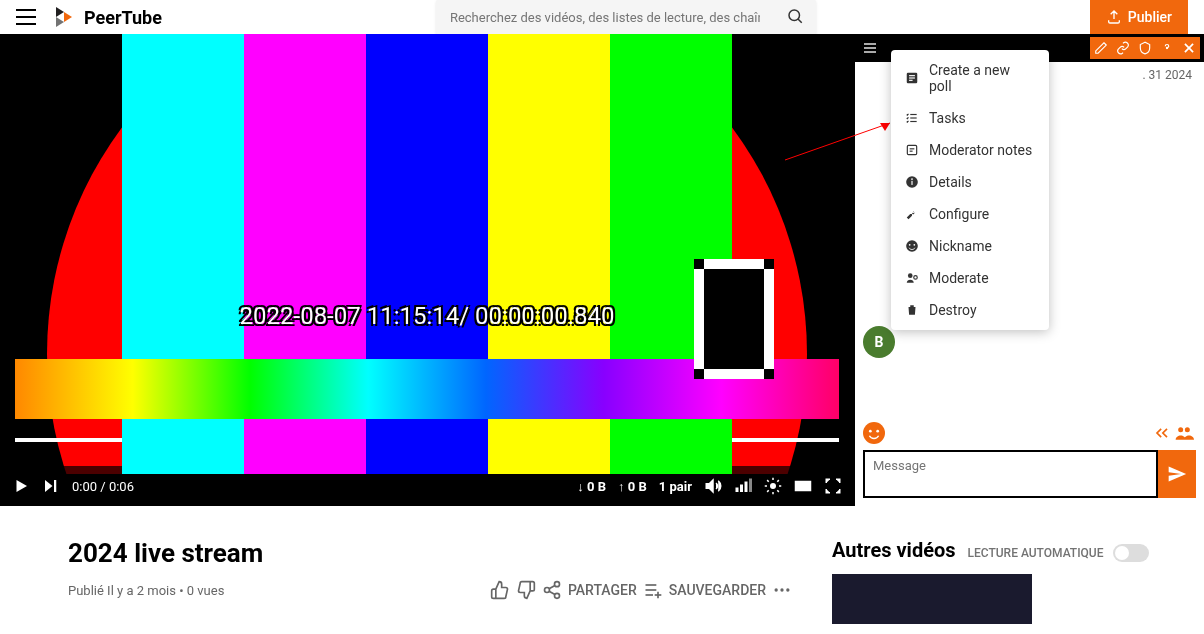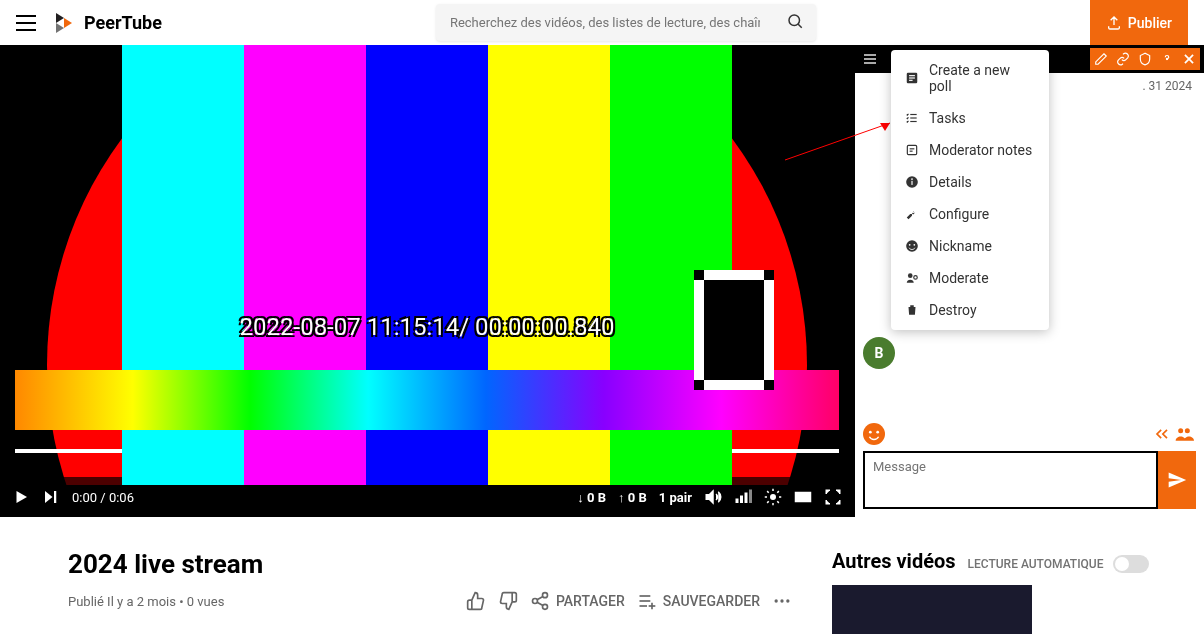--- a/index.html
+++ b/index.html
@@ -1,19 +1,19 @@
 <!DOCTYPE html>
 <html><head>
 <meta charset="utf-8">
 <style>
 * { margin: 0; padding: 0; box-sizing: border-box; font-family: -apple-system, BlinkMacSystemFont, "Segoe UI", Roboto, sans-serif; }
 body { width: 1204px; height: 634px; background: #fff; overflow: hidden; position: relative; }
 
 
-.header { height: 45px; display: flex; align-items: center; padding: 0 16px; gap: 16px; }
+.header { height: 34px; display: flex; align-items: center; padding: 0 16px; gap: 16px; }
 .hamburger { width: 20px; height: 16px; display: flex; flex-direction: column; justify-content: space-between; cursor: pointer; }
 .hamburger span { height: 2px; background: #000; }
 .logo { display: flex; align-items: center; gap: 8px; }
 .logo-icon { width: 24px; height: 24px; }
 .logo-text { font-size: 18px; font-weight: bold; }
 .search-container { flex: 1; display: flex; justify-content: center; }
 .search-box { display: flex; align-items: center; background: #f5f5f5; border-radius: 4px; box-shadow: 0 1px 3px rgba(0,0,0,0.1); width: 380px; }
 .search-input { flex: 1; border: none; background: transparent; padding: 10px 14px; font-size: 13px; outline: none; color: #888; }
 .search-btn { padding: 8px 12px; border: none; background: transparent; cursor: pointer; }
 .publish-btn { background: #f1680d; color: #fff; border: none; border-radius: 4px; padding: 20px 16px; font-size: 14px; font-weight: 500; display: flex; align-items: center; gap: 6px; cursor: pointer; }
@@ -50,38 +50,38 @@
 .chat-date { padding: 6px 12px; font-size: 12px; color: #666; text-align: right; }
 .chat-messages { flex: 1; padding: 8px; overflow-y: auto; }
 .chat-msg { display: flex; gap: 8px; margin-bottom: 8px; }
 .chat-avatar { width: 32px; height: 32px; border-radius: 50%; background: #4a7c2e; color: #fff; display: flex; align-items: center; justify-content: center; font-weight: bold; font-size: 14px; }
 .chat-msg-content { flex: 1; font-size: 13px; }
 .chat-input-area { padding: 8px; border-top: 0; }
 .chat-input-row { display: flex; align-items: center; gap: 6px; margin-bottom: 6px; }
 .emoji-btn { width: 22px; height: 22px; background: #f1680d; border-radius: 50%; cursor: pointer; }
 .chat-input-right { display: flex; margin-left: auto; }
 .send-btn { width: 38px; height: 100%; background: #f1680d; display: flex; align-items: center; justify-content: center; cursor: pointer; position: absolute; right: 0; bottom: 0; top: 0; }
-.chat-textarea-wrap { position: relative; height: 58px; display: flex; }
+.chat-textarea-wrap { position: relative; height: 48px; display: flex; }
 .chat-textarea { flex: 1; border: 2px solid #000; padding: 6px 8px; font-size: 13px; resize: none; outline: none; margin-right: 38px; }
 
 
 .dropdown-menu { position: absolute; top: 50px; right: 155px; background: #fff; border-radius: 4px; box-shadow: 0 2px 12px rgba(0,0,0,0.25); width: 158px; z-index: 100; padding: 4px 0; }
 .dropdown-item { display: flex; align-items: center; gap: 10px; padding: 8px 14px; font-size: 14px; cursor: pointer; color: #333; }
 .dropdown-icon { width: 14px; height: 14px; flex-shrink: 0; }
 
 
 .red-arrow { position: absolute; top: 115px; left: 780px; z-index: 50; pointer-events: none; }
 
 
 .below { padding: 32px 32px 0 68px; display: flex; gap: 40px; }
 .video-info { flex: 1; }
 .video-title { font-size: 26px; font-weight: bold; margin-bottom: 12px; }
 .video-meta-row { display: flex; align-items: center; justify-content: space-between; }
 .video-meta { font-size: 13px; color: #666; }
-.video-actions { display: flex; gap: 12px; align-items: center; }
+.video-actions { display: flex; gap: 6px; align-items: center; }
 .action-btn { display: flex; align-items: center; gap: 6px; cursor: pointer; color: #666; font-size: 14px; font-weight: 500; }
 .action-icon { width: 20px; height: 20px; }
 
 .other-videos { width: 340px; }
 .other-title { font-size: 20px; font-weight: bold; display: inline; }
 .autoplay { font-size: 12px; color: #737373; font-weight: 500; margin-left: 8px; }
 .toggle { display: inline-block; width: 36px; height: 18px; background: #ddd; border-radius: 10px; position: relative; vertical-align: middle; margin-left: 6px; cursor: pointer; }
 .toggle::after { content: ''; position: absolute; width: 14px; height: 14px; background: #fff; border-radius: 50%; top: 2px; left: 2px; }
 .thumb { width: 200px; height: 50px; background: #1a1a2e; margin-top: 12px; }
 </style>

